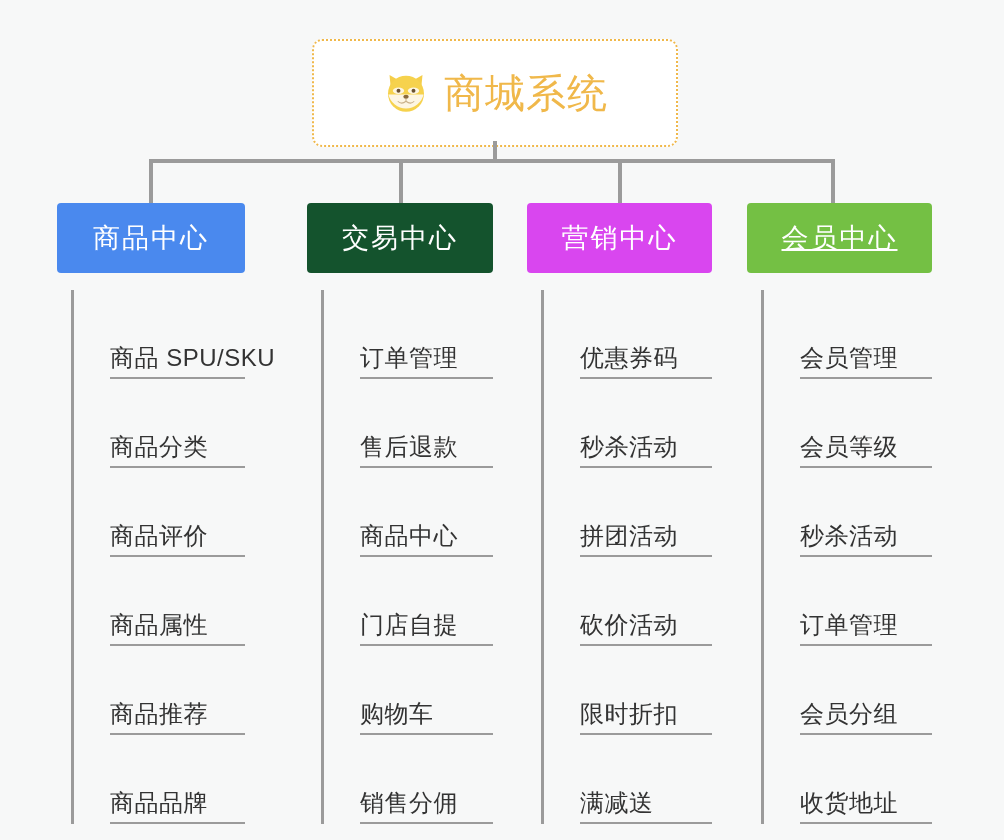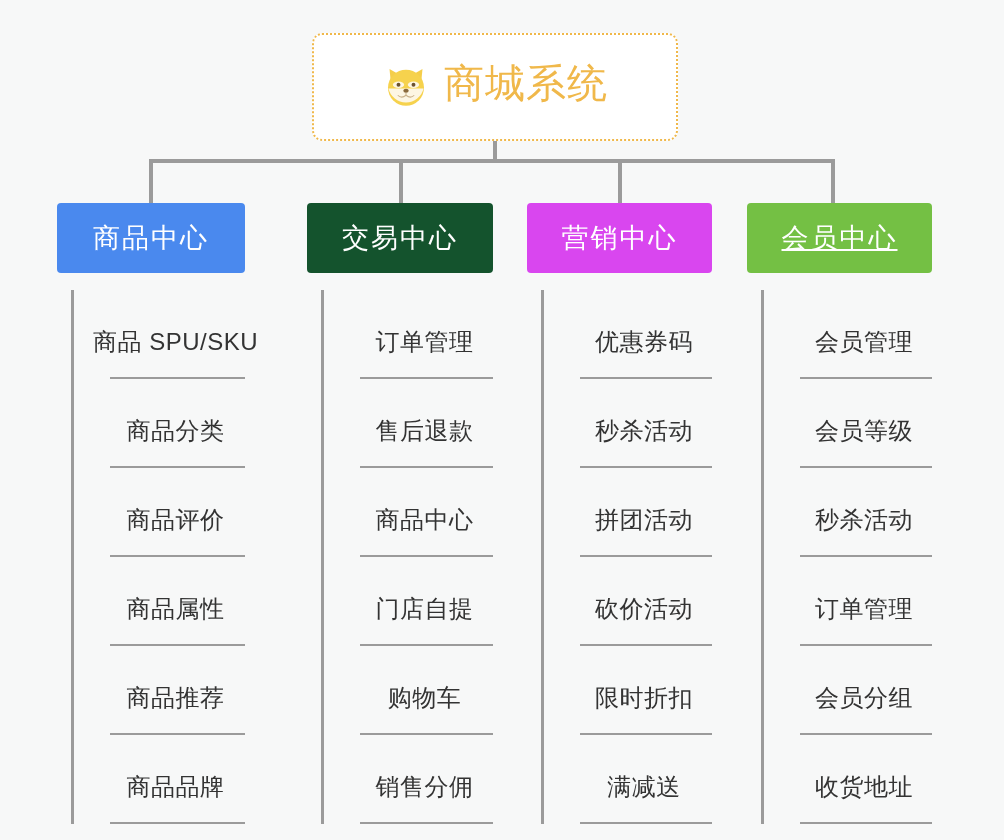--- a/index.html
+++ b/index.html
@@ -17,32 +17,31 @@
   #canvas {
     position: relative;
     width: 1004px;
     height: 840px;
   }
 
   
   .root-node {
     position: absolute;
     left: 312px;
-    top: 33px;
+    top: 39px;
     width: 366px;
     height: 108px;
     box-sizing: border-box;
     background: #ffffff;
     border: 2px dotted #f0b84a;
     border-radius: 10px;
     display: flex;
     align-items: center;
     justify-content: center;
     gap: 14px;
-    font-family: Liberation Mono, monospace;
   }
   .root-icon {
     width: 48px;
     height: 48px;
     flex: 0 0 auto;
     display: block;
   }
   .root-title {
     font-size: 40px;
     line-height: 1;
@@ -83,22 +82,21 @@
     padding-left: 36px;
     border-left: 3px solid #9b9b9b;
     box-sizing: border-box;
   }
   .leaf-item {
     height: 89px;
     box-sizing: border-box;
     display: flex;
     align-items: flex-end;
     border-bottom: 2px solid #9b9b9b;
-    padding-bottom: 20px;
-    justify-content: center;
+    padding-bottom: 4px;
   }
   .leaf-label {
     font-size: 24px;
     line-height: 1.25;
     color: #333333;
     white-space: nowrap;
     letter-spacing: 0.5px;
     padding-right: 4px;
   }
 

